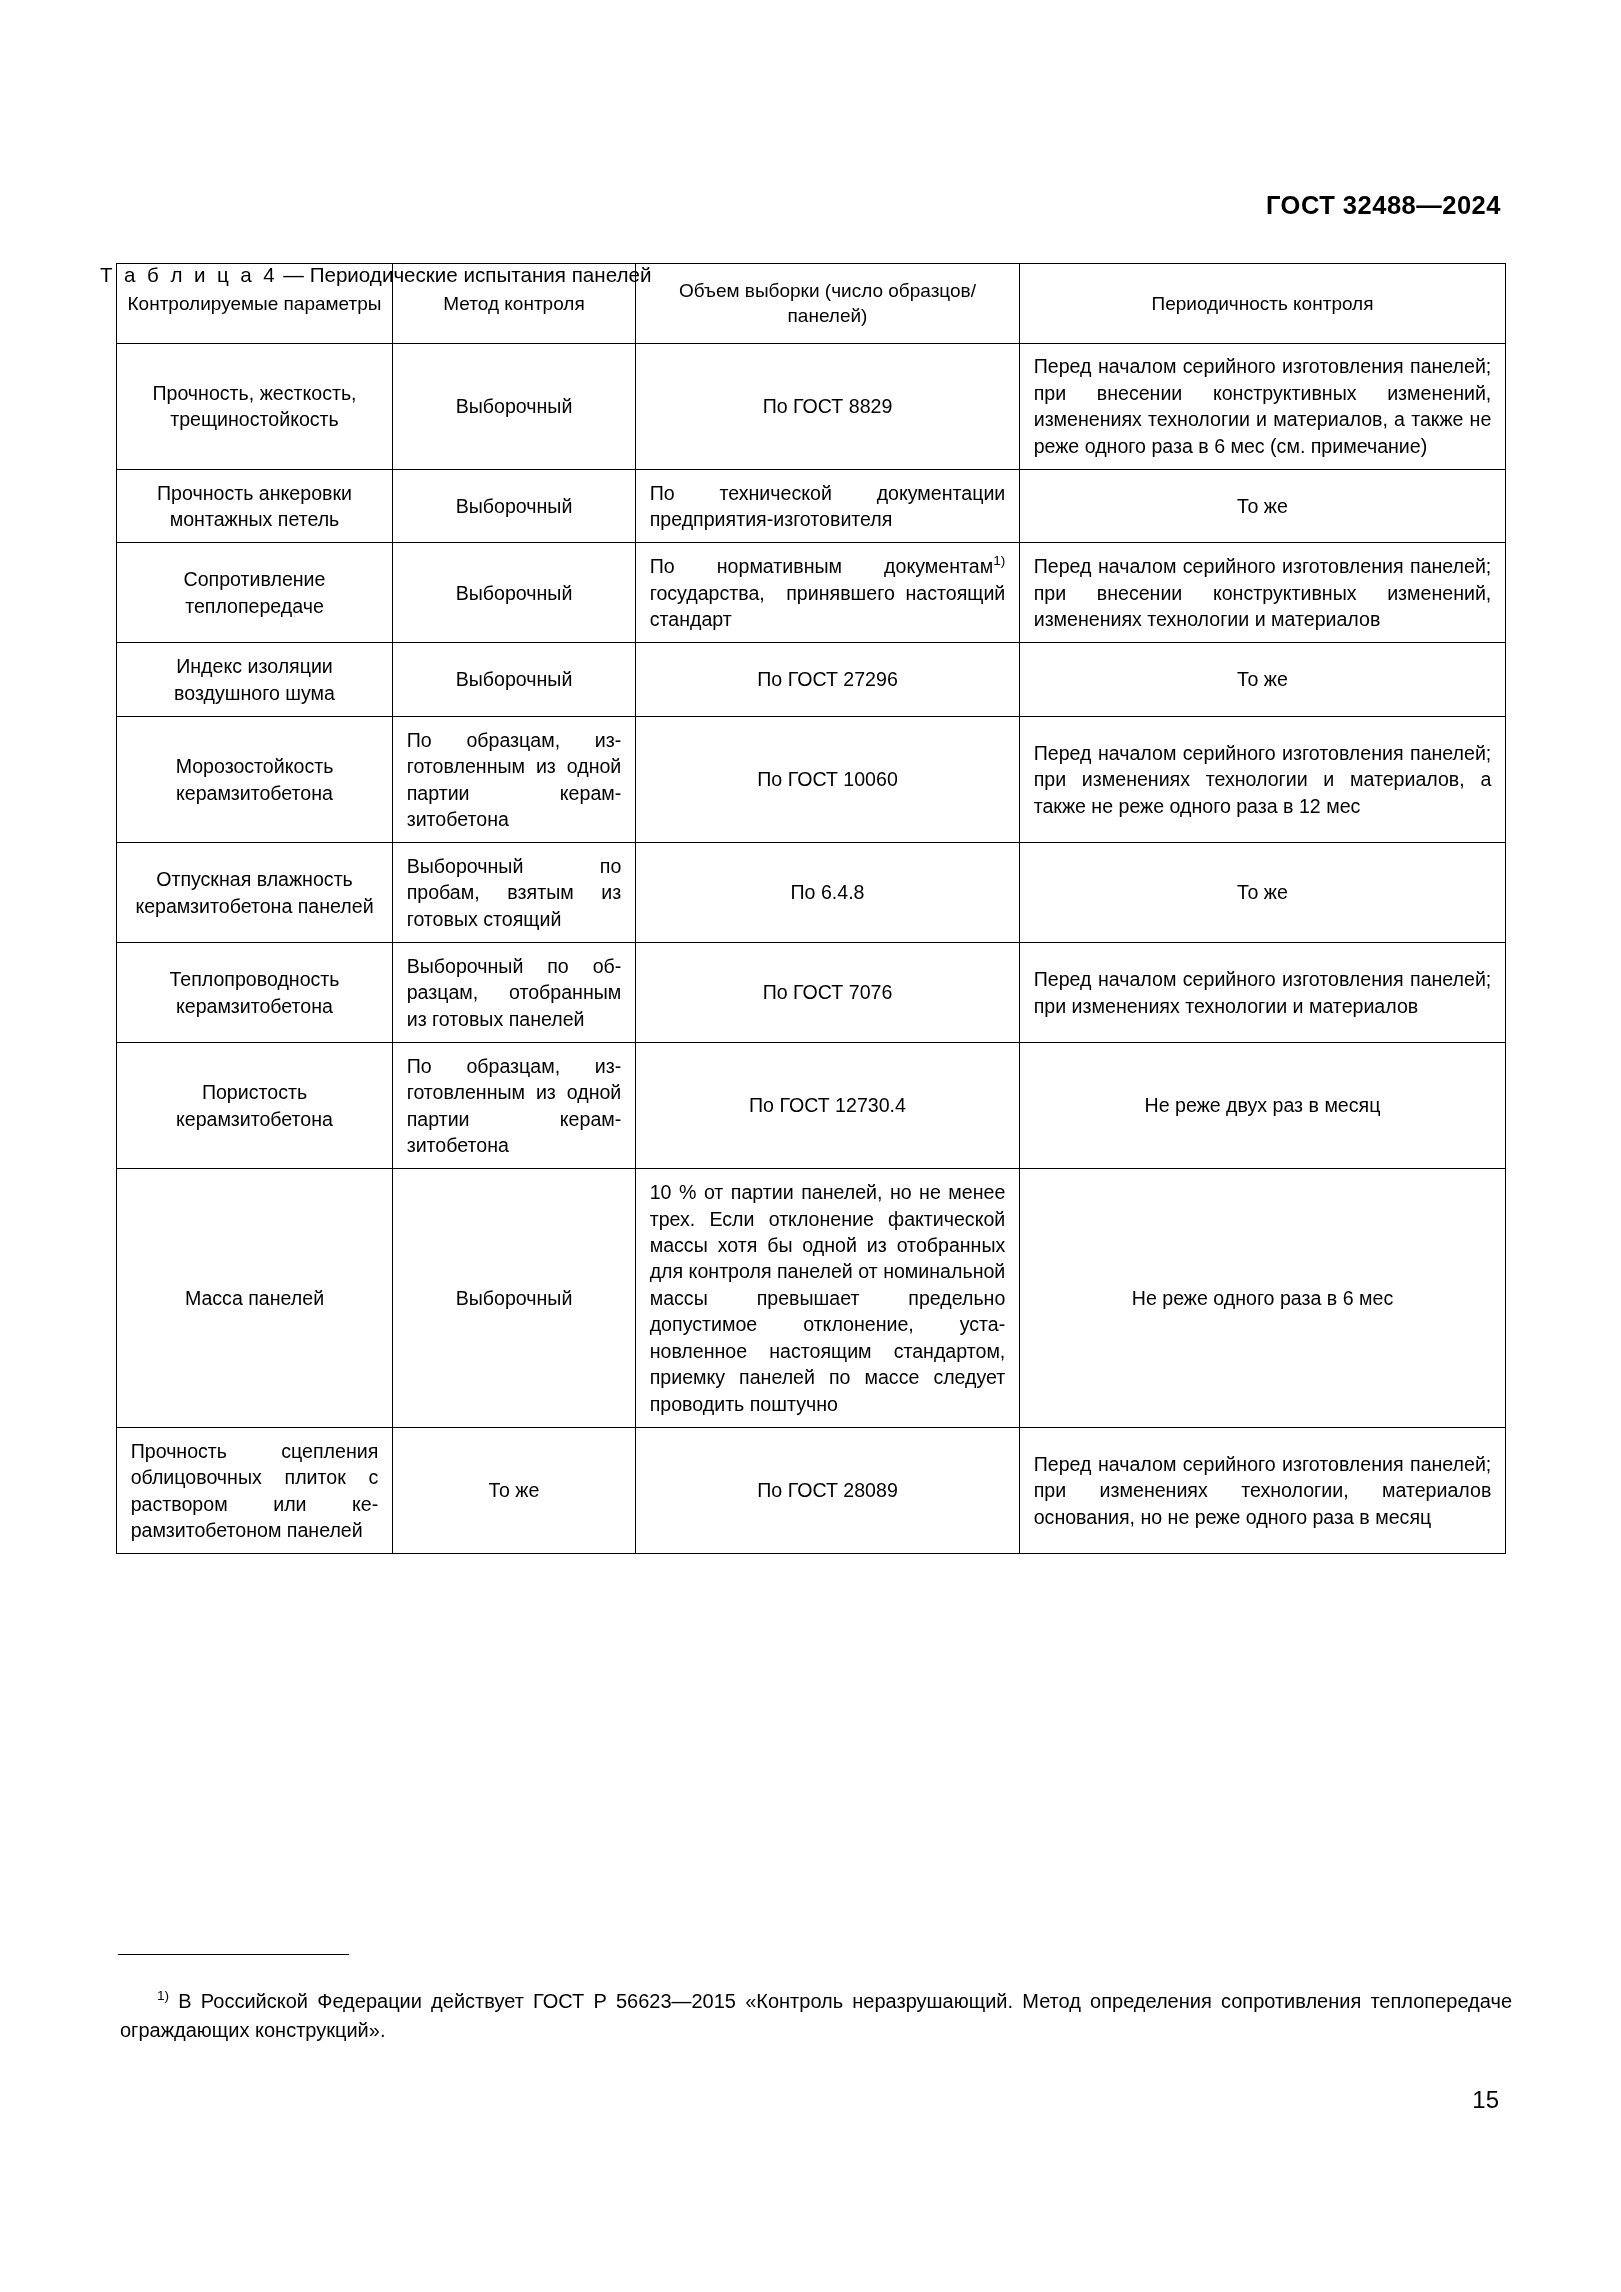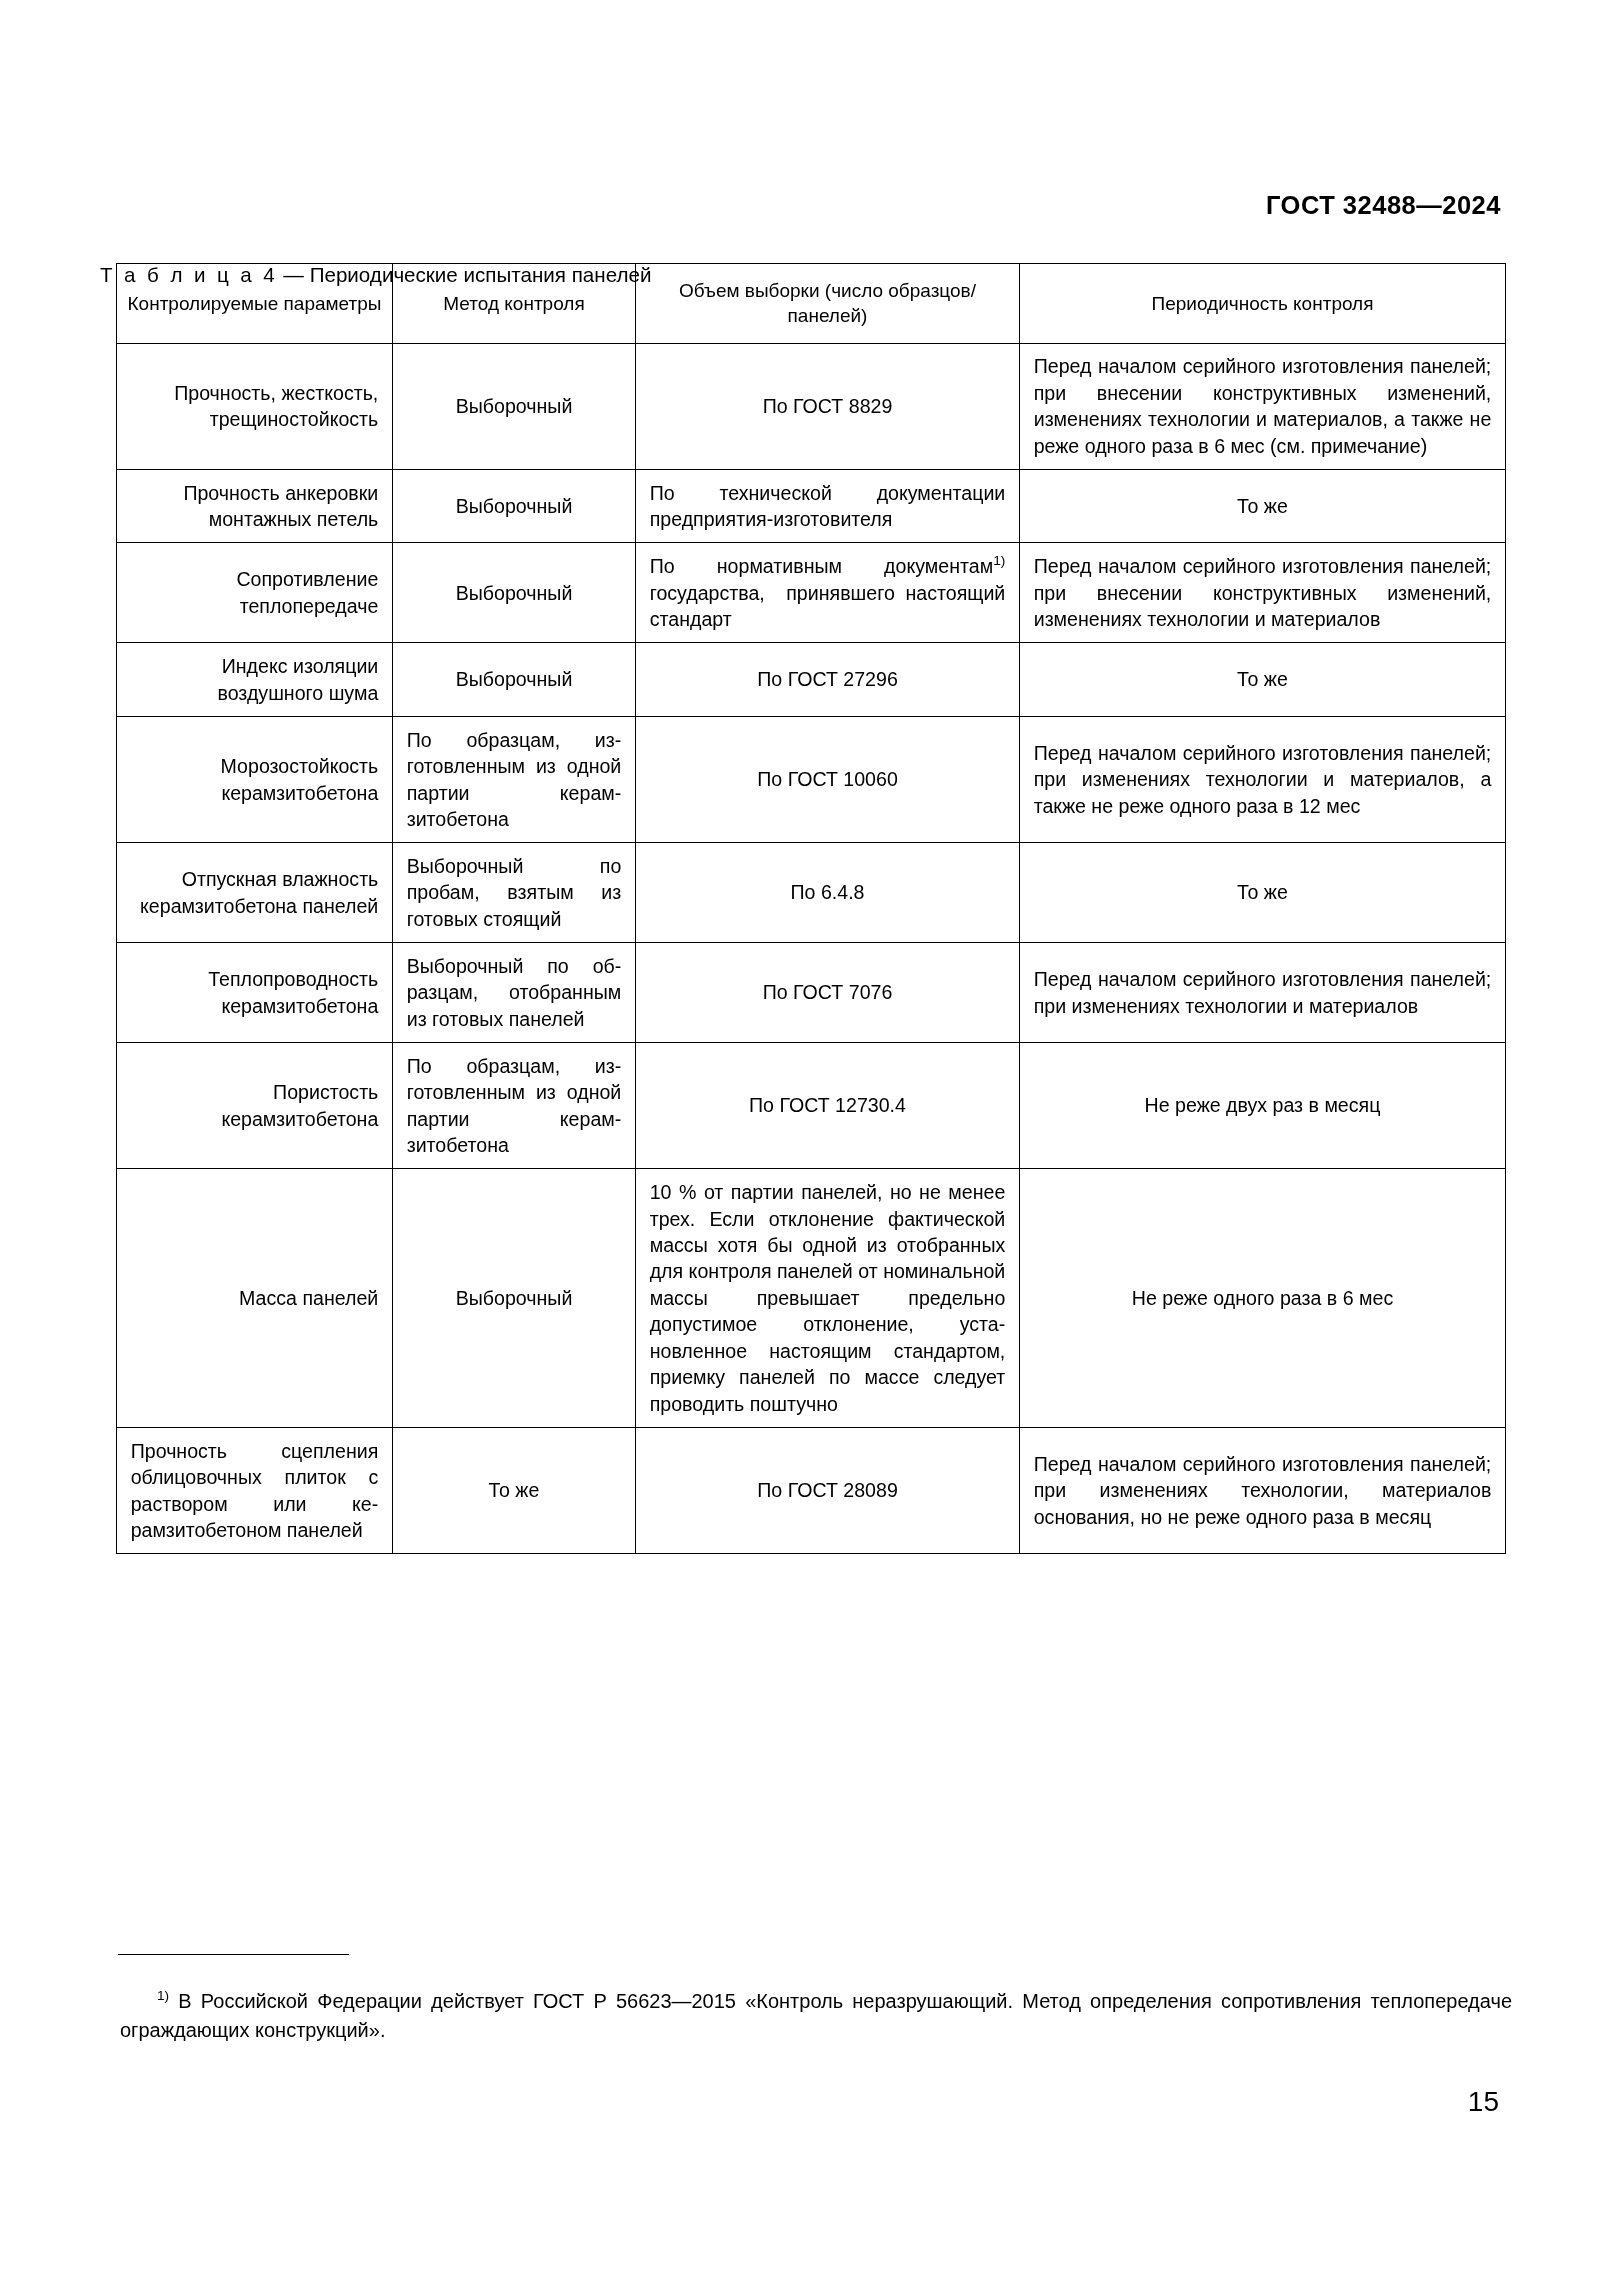--- a/index.html
+++ b/index.html
@@ -65,21 +65,21 @@
   col.c2 { width: 243px; }
   col.c3 { width: 384px; }
   col.c4 { width: 486px; }
 
   .just {
     text-align: justify;
     text-align-last: left;
     -moz-text-align-last: left;
   }
   .center { text-align: center; }
-  .left { text-align: right; }
+  .left { text-align: center; }
   .cellpad-lg { padding-top: 17.6px; padding-bottom: 17.6px; }
 
   sup.fn {
     font-size: 13.7px;
     vertical-align: super;
     line-height: 0;
   }
 
   .footnote-rule {
     position: absolute;
@@ -97,21 +97,21 @@
     line-height: 1.45;
     text-align: justify;
     text-align-last: left;
     margin-top: 17px;
   }
   .footnote .indent { display: inline-block; width: 37px; }
   .page-number {
     position: absolute;
     right: 122px;
     top: 2086px;
-    font-size: 28px;
+    font-size: 24px;
   }
 </style>
 </head>
 <body>
 
 <div class="page">
 
   <div class="header">ГОСТ 32488—2024</div>
 
   <div class="table-caption">

